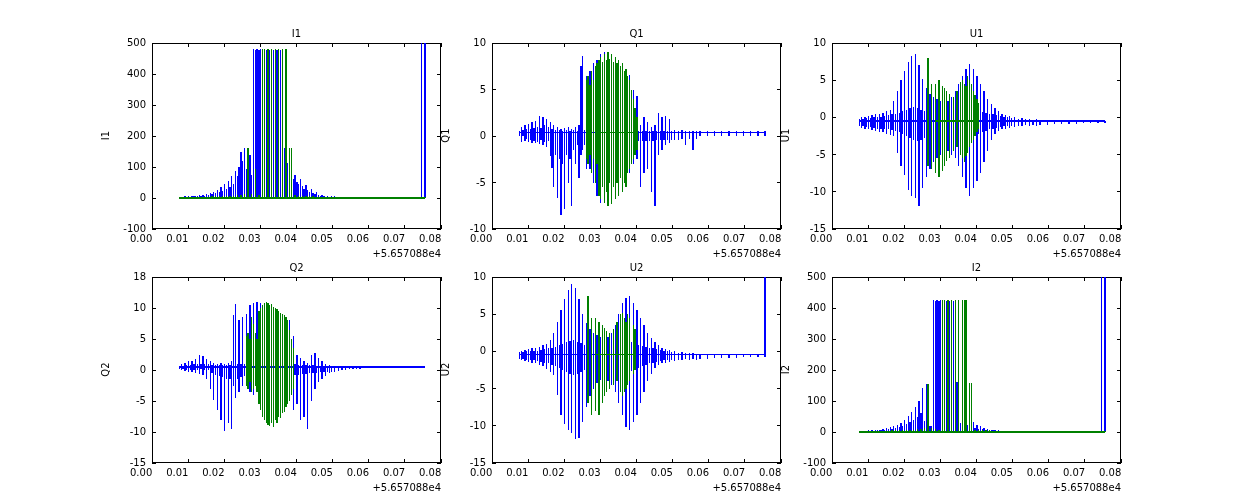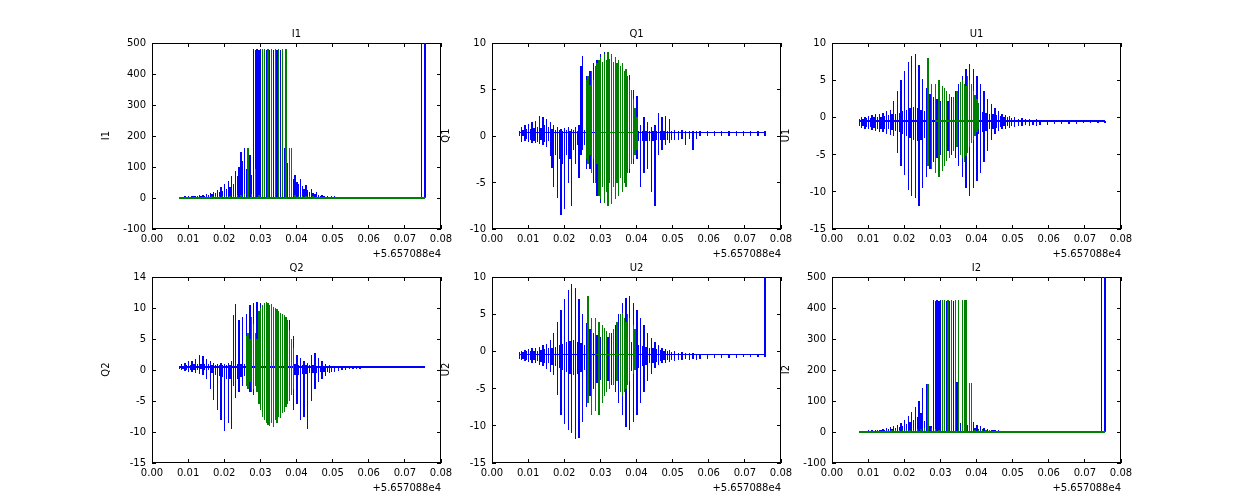--- a/index.html
+++ b/index.html
@@ -63,21 +63,20 @@
     font-size: 10px;
     color: #000000;
     text-align: right;
     white-space: nowrap;
     line-height: 10px;
   }
   .xtick-label {
     position: absolute;
     font-size: 10px;
     color: #000000;
-    text-align: center;
     white-space: nowrap;
     line-height: 10px;
   }
   .offset-label {
     position: absolute;
     font-size: 10px;
     color: #000000;
     white-space: nowrap;
     text-align: right;
     line-height: 11px;
@@ -839,21 +838,21 @@
       <div class="tickmark" style="left: 285px; top: 92.5px; width: 4px; height: 1px;"></div>
       <div class="ytick-label" style="left: -50px; top: 88px; width: 44px;">0</div>
       <div class="tickmark" style="left: 0px; top: 61.5px; width: 4px; height: 1px;"></div>
       <div class="tickmark" style="left: 285px; top: 61.5px; width: 4px; height: 1px;"></div>
       <div class="ytick-label" style="left: -50px; top: 57px; width: 44px;">5</div>
       <div class="tickmark" style="left: 0px; top: 30.5px; width: 4px; height: 1px;"></div>
       <div class="tickmark" style="left: 285px; top: 30.5px; width: 4px; height: 1px;"></div>
       <div class="ytick-label" style="left: -50px; top: 26px; width: 44px;">10</div>
       <div class="tickmark" style="left: 0px; top: -0.5px; width: 4px; height: 1px;"></div>
       <div class="tickmark" style="left: 285px; top: -0.5px; width: 4px; height: 1px;"></div>
-      <div class="ytick-label" style="left: -50px; top: -5px; width: 44px;">14</div>
+      <div class="ytick-label" style="left: -50px; top: -5px; width: 44px;">18</div>
       <div class="tickmark" style="left: -0.5px; top: 182px; width: 1px; height: 4px;"></div>
       <div class="tickmark" style="left: -0.5px; top: 0px; width: 1px; height: 4px;"></div>
       <div class="xtick-label" style="left: -22px; top: 191px; width: 44px;">0.00</div>
       <div class="tickmark" style="left: 35.625px; top: 182px; width: 1px; height: 4px;"></div>
       <div class="tickmark" style="left: 35.625px; top: 0px; width: 1px; height: 4px;"></div>
       <div class="xtick-label" style="left: 14.125px; top: 191px; width: 44px;">0.01</div>
       <div class="tickmark" style="left: 71.75px; top: 182px; width: 1px; height: 4px;"></div>
       <div class="tickmark" style="left: 71.75px; top: 0px; width: 1px; height: 4px;"></div>
       <div class="xtick-label" style="left: 50.25px; top: 191px; width: 44px;">0.02</div>
       <div class="tickmark" style="left: 107.875px; top: 182px; width: 1px; height: 4px;"></div>

